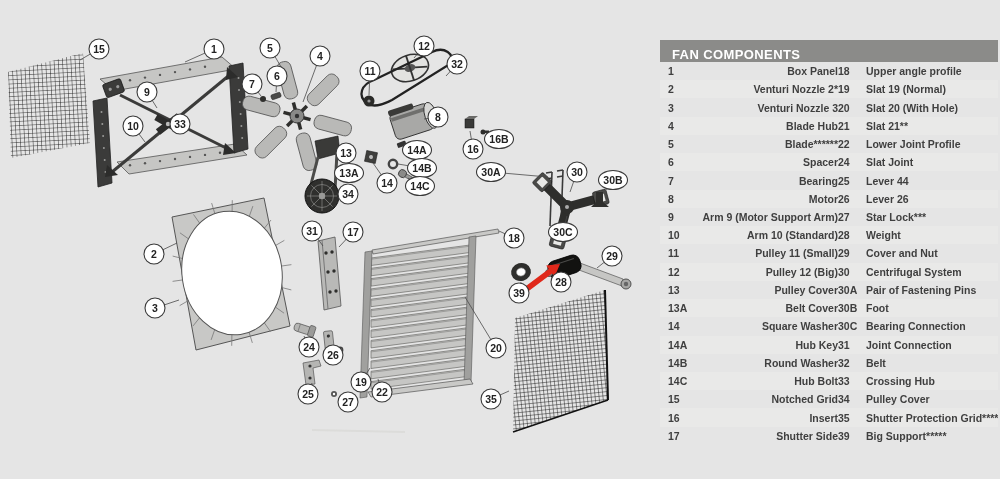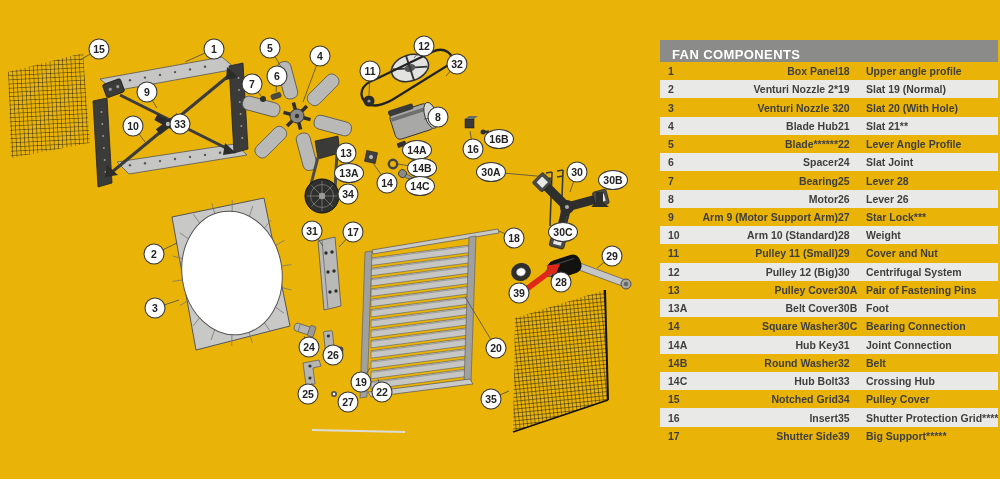--- a/index.html
+++ b/index.html
@@ -1,20 +1,20 @@
 <!DOCTYPE html>
 <html style="--header-bg: #8b8b89; --header-text: #ffffff; --row-alt: #e9e9e8; --row-text: #3f3f3f; --accent: #e0281a;"><head>
 <meta charset="utf-8">
 <style>
   :root{
     --header-bg:#8b8b89; --header-text:#ffffff; --row-alt:#e9e9e8;
     --row-text:#3f3f3f; --accent:#e0281a;
   }
   html,body{margin:0;padding:0;background:#fff;}
-  .stage{position:relative;width:1000px;height:479px;background:#eab308;overflow:hidden;
+  .stage{position:relative;width:1000px;height:479px;background:#e5e5e5;overflow:hidden;
          font-family:"Liberation Sans",sans-serif;}
   svg text{font-family:"Liberation Sans",sans-serif;}
   
   #diagram{position:absolute;left:0;top:0;}
   .leader{stroke:#4a4a4a;stroke-width:0.8;fill:none;}
   .bubble{fill:#fff;stroke:#3a3a3a;stroke-width:1.1;}
   .callout-txt{font-size:10.5px;font-weight:700;fill:#222;text-anchor:middle;}
   
   .parts-table{position:absolute;left:660px;top:40px;width:338px;}
   .thead{height:22px;background:var(--header-bg);color:var(--header-text);
@@ -481,33 +481,33 @@
         <div class="trow alt">
           <span class="cell-n1">4</span>
           <span class="cell-m1">Blade Hub</span>
           <span class="cell-n2">21</span>
           <span class="cell-m2">Slat 21**</span>
         </div>
         <div class="trow">
           <span class="cell-n1">5</span>
           <span class="cell-m1">Blade******</span>
           <span class="cell-n2">22</span>
-          <span class="cell-m2">Lever Angle Profile</span>
+          <span class="cell-m2">Lower Joint Profile</span>
         </div>
         <div class="trow alt">
           <span class="cell-n1">6</span>
           <span class="cell-m1">Spacer</span>
           <span class="cell-n2">24</span>
           <span class="cell-m2">Slat Joint</span>
         </div>
         <div class="trow">
           <span class="cell-n1">7</span>
           <span class="cell-m1">Bearing</span>
           <span class="cell-n2">25</span>
-          <span class="cell-m2">Lever 28</span>
+          <span class="cell-m2">Lever 44</span>
         </div>
         <div class="trow alt">
           <span class="cell-n1">8</span>
           <span class="cell-m1">Motor</span>
           <span class="cell-n2">26</span>
           <span class="cell-m2">Lever 26</span>
         </div>
         <div class="trow">
           <span class="cell-n1">9</span>
           <span class="cell-m1">Arm 9 (Motor Support Arm)</span>

